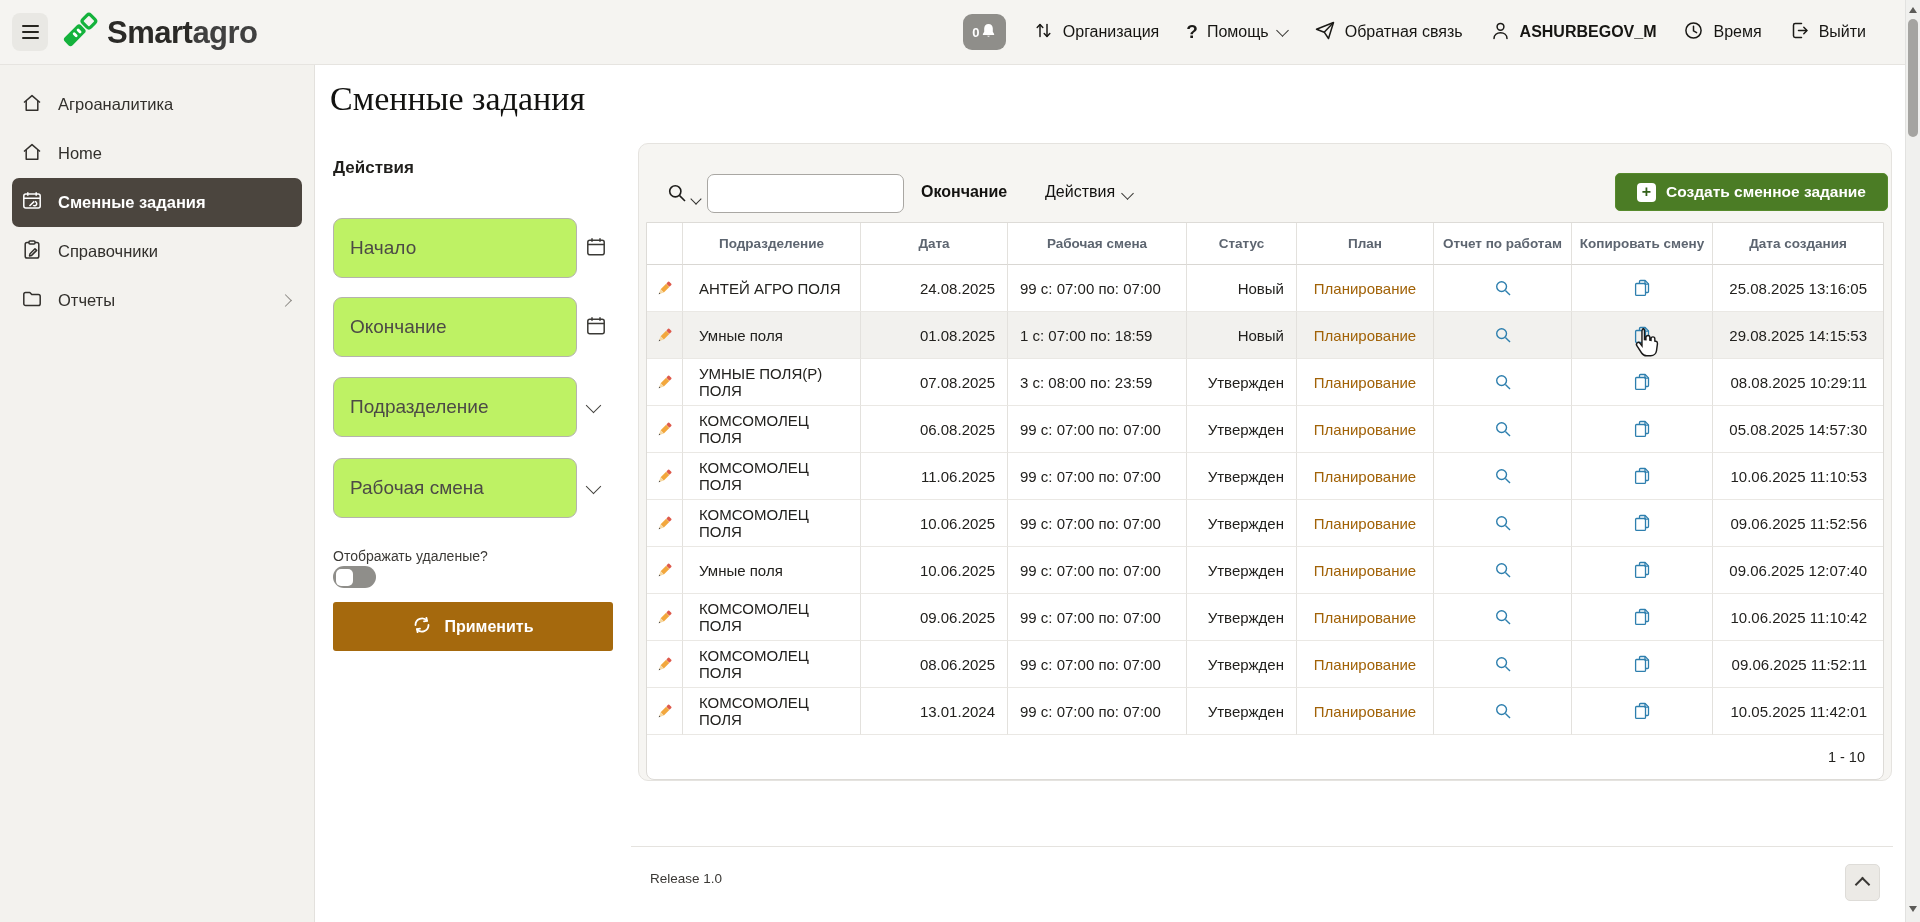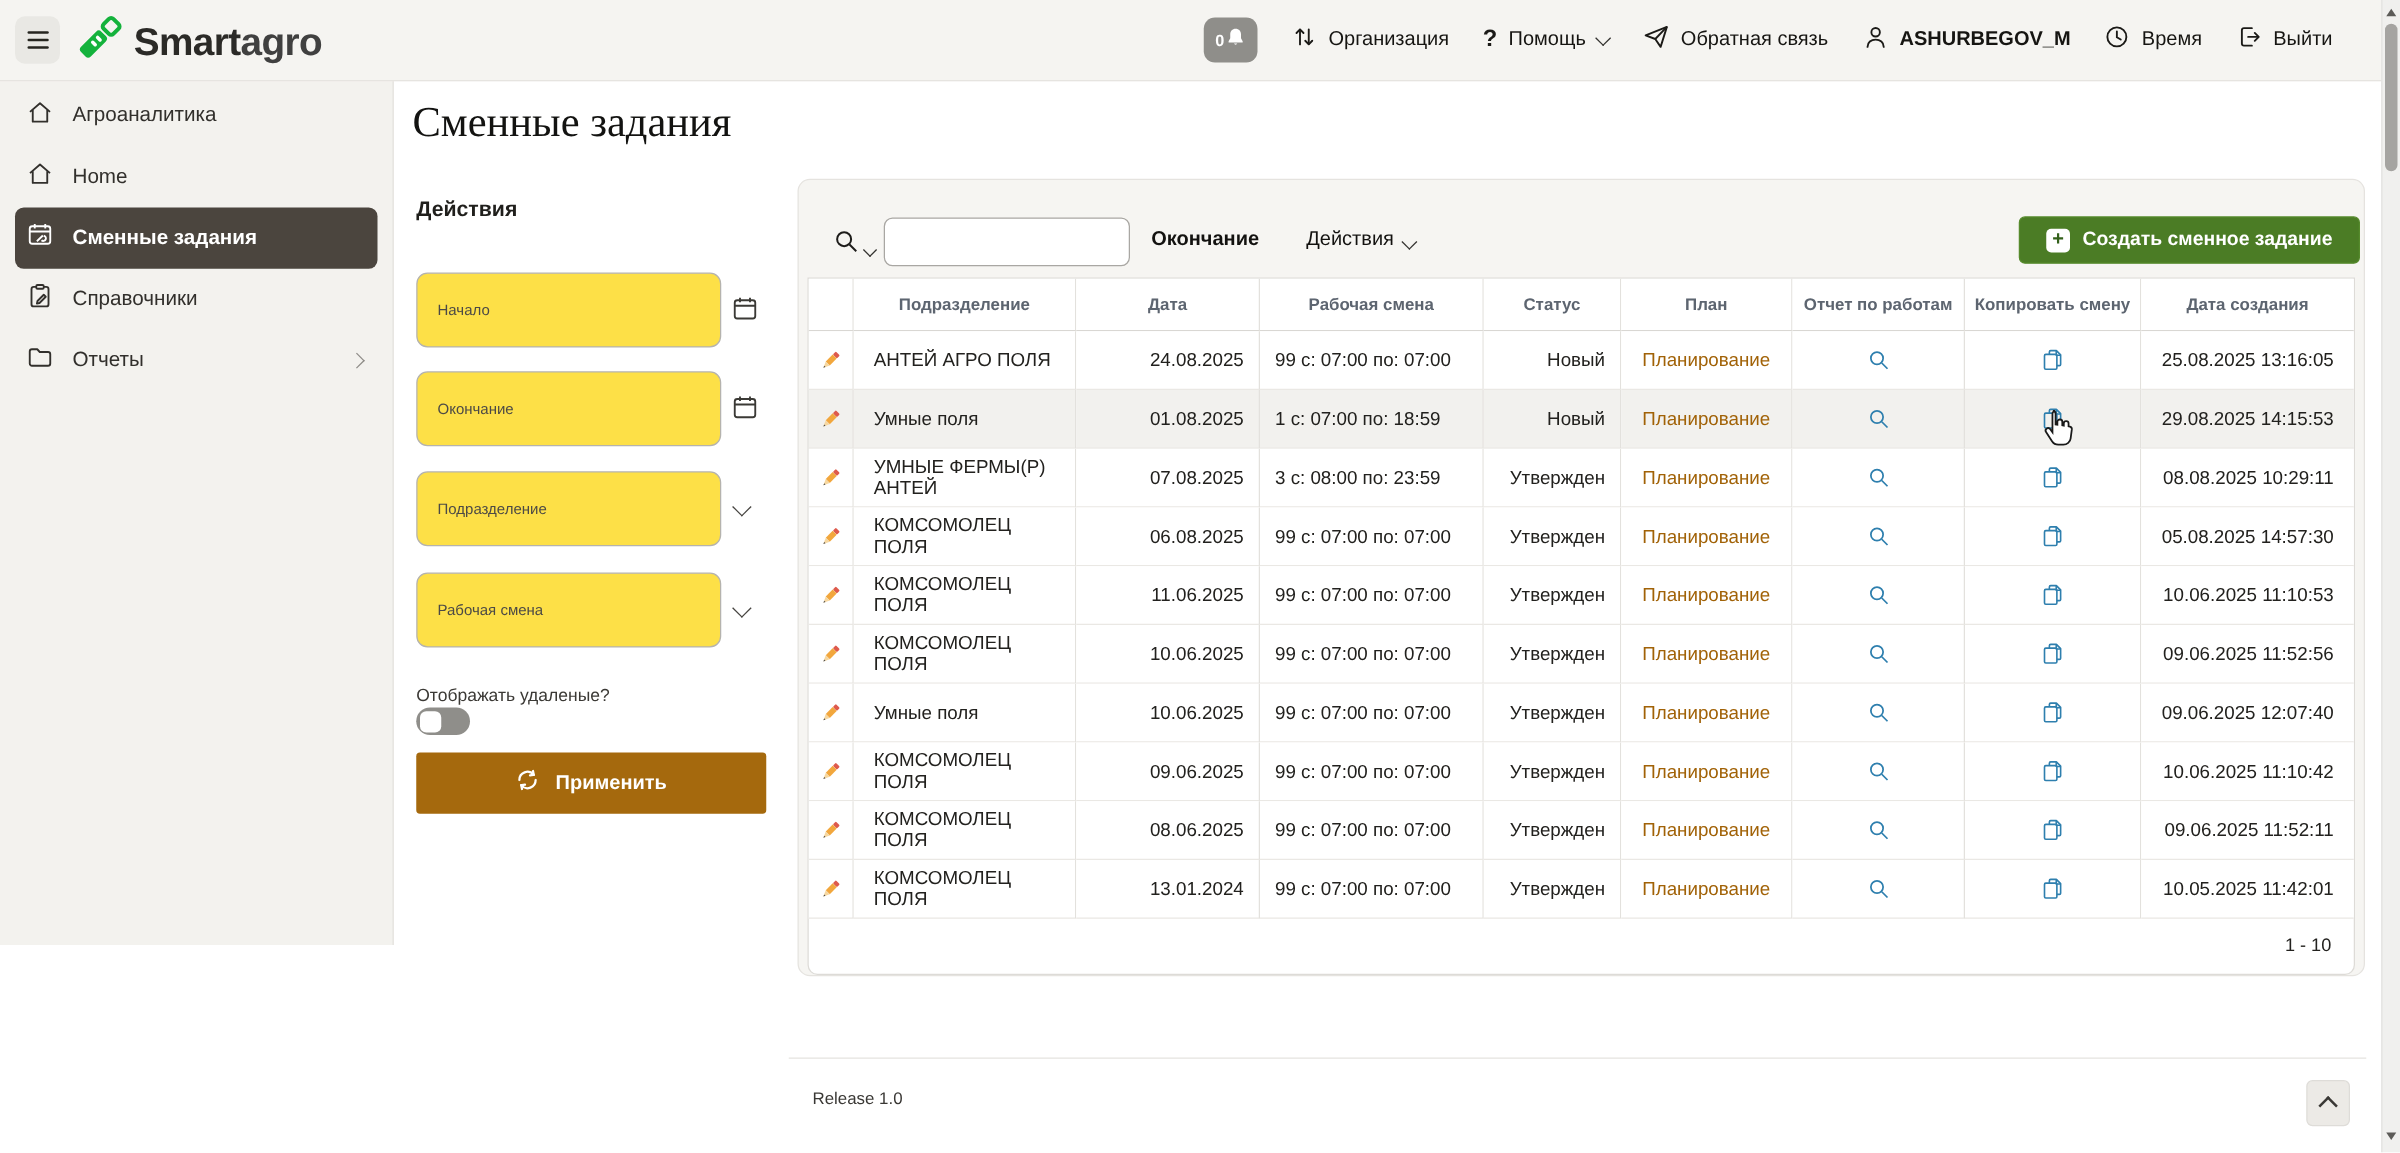--- a/index.html
+++ b/index.html
@@ -20,36 +20,36 @@
   .tb-item{display:flex;align-items:center;gap:9px;font-size:16px;color:#161512;cursor:pointer;white-space:nowrap;}
   .tb-item.user{font-weight:600;}
   .badge{width:43px;height:36px;background:#8f8e8a;border-radius:9px;display:flex;
          align-items:center;justify-content:center;gap:2px;color:#fff;cursor:pointer;}
   .badge b{font-size:13px;font-weight:700;}
   .qmark{font-size:19px;font-weight:600;color:#1b1a17;}
   .chev{display:inline-block;width:8px;height:8px;border-right:1.7px solid #33322f;
         border-bottom:1.7px solid #33322f;transform:rotate(45deg);margin-top:-4px;}
 
   
-  .sidebar{position:absolute;left:0;top:64px;width:315px;height:692px;background:#f3f2ee;
-           border-right:1px solid #e3e1dd;box-sizing:border-box;padding-top:4px;}
+  .sidebar{position:absolute;left:0;top:64px;width:315px;height:858px;background:#f3f2ee;
+           border-right:1px solid #e3e1dd;box-sizing:border-box;padding-top:16px;}
   .side-item{position:relative;height:49px;display:flex;align-items:center;padding-left:21px;
              gap:15px;font-size:16.5px;color:#32302c;cursor:pointer;box-sizing:border-box;}
   .side-item svg{flex:0 0 auto;}
   .side-item.active{background:#4b453e;color:#fff;margin:0 12px;border-radius:7px;
                     padding-left:9px;font-weight:600;}
   .side-chevron{position:absolute;right:24px;width:8px;height:8px;border-right:1.6px solid #8d8b86;
                 border-bottom:1.6px solid #8d8b86;transform:rotate(-45deg);}
 
   
   .main-title{position:absolute;left:330px;top:80px;font-family:"Liberation Serif","DejaVu Serif",serif;
               font-size:34px;color:#131311;}
   .filters-label{position:absolute;left:333px;top:158px;font-size:17px;font-weight:700;color:#201f1c;}
   .field{position:absolute;left:333px;width:244px;height:60px;border:1px solid #b5b3ae;
-         border-radius:9px;background:#fde047;box-sizing:border-box;font-size:12px;
+         border-radius:9px;background:#bef264;box-sizing:border-box;font-size:19px;
          color:#4c4a46;padding:0 16px;display:flex;align-items:center;}
   input.field{font-family:inherit;}
   input.field::placeholder{color:#4c4a46;opacity:1;}
   .f1{top:218px;} .f2{top:297px;} .f3{top:377px;} .f4{top:458px;}
   .field-icon{position:absolute;left:585px;cursor:pointer;}
   .fi1{top:236px;} .fi2{top:315px;}
   .field-chev{position:absolute;left:588px;width:10px;height:10px;border-right:1.8px solid #45433f;
               border-bottom:1.8px solid #45433f;transform:rotate(45deg);cursor:pointer;}
   .fc3{top:400px;} .fc4{top:481px;}
   .toggle-label{position:absolute;left:333px;top:548px;font-size:14px;color:#3b3935;}
@@ -352,21 +352,21 @@
           </div><div class="td ar c-created last">29.08.2025 14:15:53</div></div>
         <div class="tr"><div class="td ac">
             <svg width="19" height="19" viewBox="0 0 20 20">
               <g transform="rotate(45 10 10)">
                 <rect x="7.6" y="1.4" width="4.8" height="3.6" rx="0.9" fill="#de5a4c"></rect>
                 <rect x="7.6" y="5.2" width="4.8" height="8.2" fill="#f2a73d"></rect>
                 <path d="M7.6 13.4 h4.8 L10 18.6 Z" fill="#f6d7a0"></path>
                 <path d="M9.2 16.9 L10 18.6 L10.8 16.9 Z" fill="#4a4a4a"></path>
               </g>
             </svg>
-          </div><div class="td al c-div">УМНЫЕ ФЕРМЫ(Р) АНТЕЙ</div><div class="td ar">07.08.2025</div><div class="td al">3 с: 08:00 по: 23:59</div><div class="td ar">Утвержден</div><div class="td ac c-plan">Планирование</div><div class="td ac c-icon">
+          </div><div class="td al c-div">УМНЫЕ ПОЛЯ(Р) ПОЛЯ</div><div class="td ar">07.08.2025</div><div class="td al">3 с: 08:00 по: 23:59</div><div class="td ar">Утвержден</div><div class="td ac c-plan">Планирование</div><div class="td ac c-icon">
             <svg width="20" height="20" viewBox="0 0 20 20" fill="none" stroke="#2e7fae" stroke-width="1.4">
               <circle cx="8.6" cy="8.6" r="4.9"></circle>
               <path d="M12.4 12.4 L17 17"></path>
             </svg>
           </div><div class="td ac c-icon">
             <svg width="20" height="20" viewBox="0 0 20 20" fill="none" stroke="#2e7fae" stroke-width="1.3" stroke-linejoin="round">
               <path d="M7.5 5.5 V3.5 c0-.6.4-1 1-1 h4.6 l3.4 3.4 v7.6 c0 .6-.4 1-1 1 h-2"></path>
               <path d="M13 2.6 v3.6 h3.5"></path>
               <rect x="3.6" y="5.5" width="9.9" height="11.9" rx="1"></rect>
             </svg>

